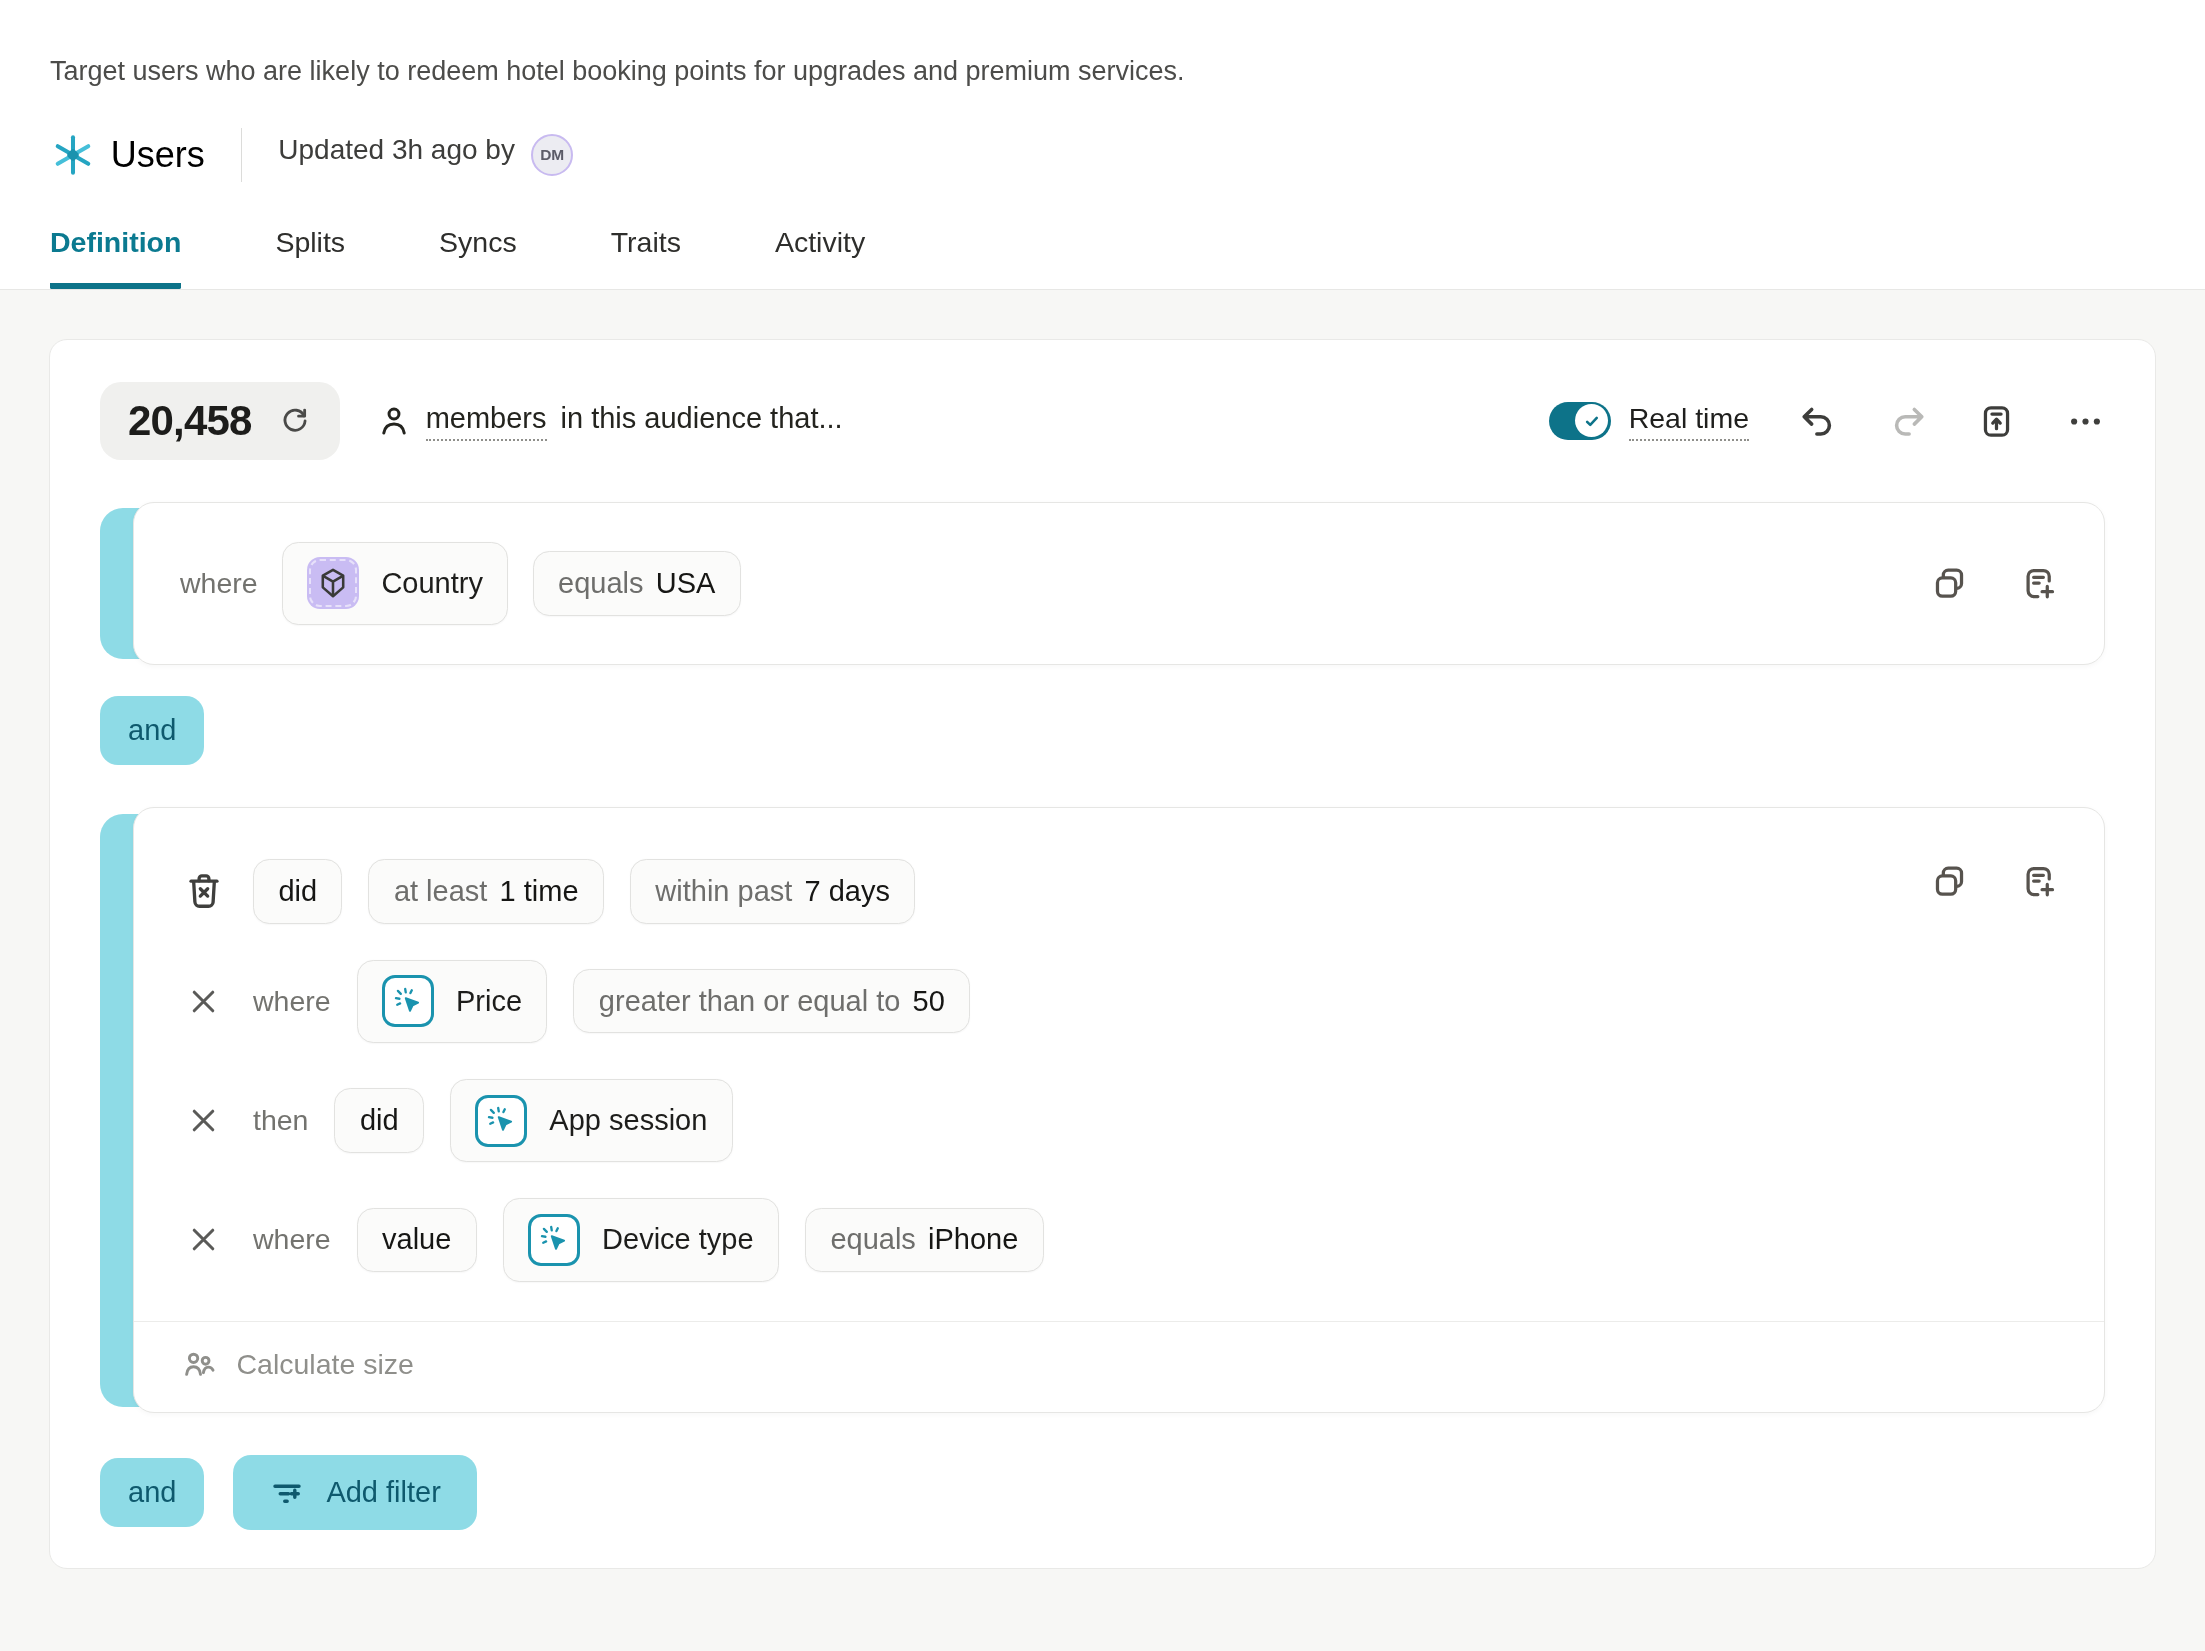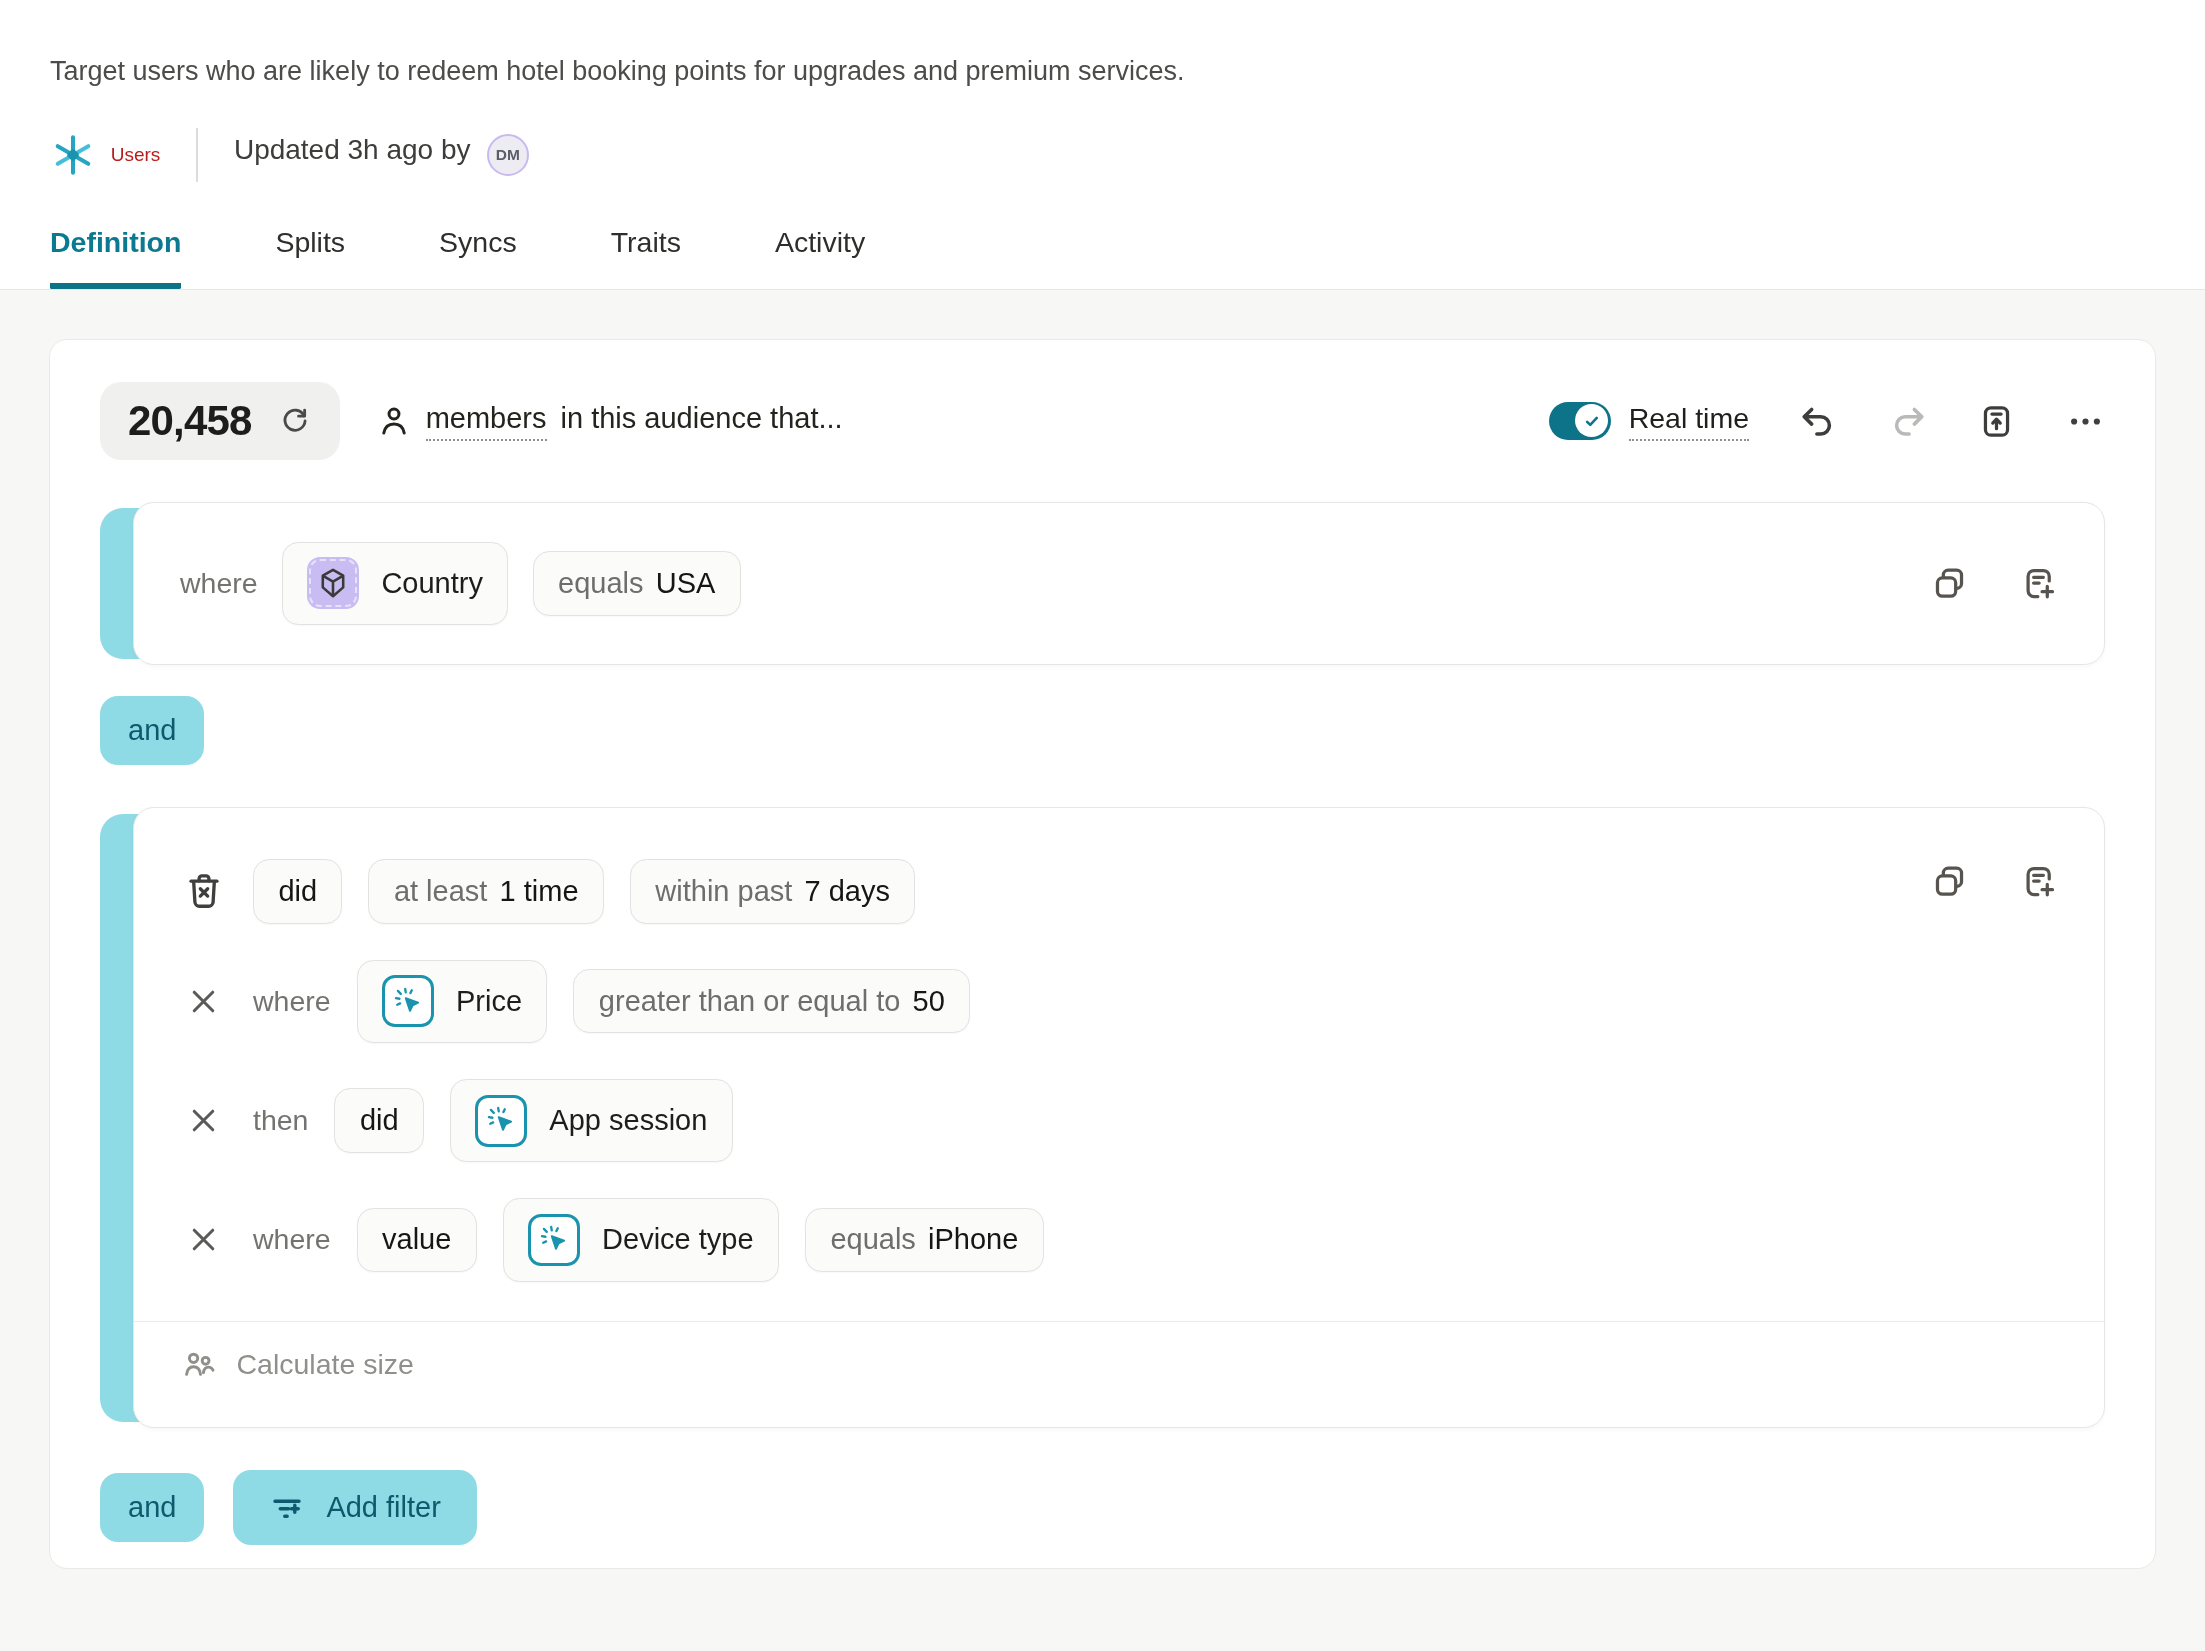--- a/index.html
+++ b/index.html
@@ -9,21 +9,21 @@
   
   .header { padding:33px 50px 0 50px; background:#fff; }
   .title-row { display:flex; justify-content:space-between; align-items:flex-start; }
   .page-title { font-size:40px; font-weight:700; letter-spacing:-0.4px; color:#1c1c1a; margin-top:13px; }
   .top-actions { display:flex; align-items:center; gap:21px; margin-top:6.5px; }
   .btn-more { width:72px; height:72px; border:1.6px solid #dededc; border-radius:18px; background:#fdfdfc; display:flex; align-items:center; justify-content:center; cursor:pointer; }
   .btn-add { height:72px; padding:0 28px; border:none; border-radius:13px; background:#0d7389; color:#fff; font-size:31px; font-weight:600; display:flex; align-items:center; gap:18px; cursor:pointer; font-family:inherit; }
   .description { font-size:27px; color:#4c4c4a; margin-top:23px; }
 
   .meta-row { display:flex; align-items:center; margin-top:41px; }
-  .entity-type { display:flex; align-items:center; gap:14.7px; font-size:19px; font-weight:500; color:#b91c1c; }
+  .entity-type { display:flex; align-items:center; gap:14.7px; font-size:36px; font-weight:500; color:#000000; }
   .vdivider { width:1.6px; height:54px; background:#dcdcda; margin:0 36px; }
   .updated { display:flex; align-items:flex-start; gap:16.3px; font-size:28px; color:#3d3d3b; }
   .avatar { width:42px; height:42px; border-radius:50%; background:#ececf2; border:2.4px solid #c8baf0; color:#5c5c68; font-size:15.5px; font-weight:600; display:flex; align-items:center; justify-content:center; }
 
   .tabs-wrap { border-bottom:1.6px solid #e7e7e5; padding:0 50px; margin-top:44px; }
   .tabs { display:flex; gap:94px; }
   .tab { font-size:28.5px; color:#2e2e2c; padding-bottom:24.4px; border-bottom:6.5px solid transparent; border-radius:1.6px; cursor:pointer; }
   .tab.active { color:#0b7a90; font-weight:700; border-bottom-color:#0d7389; }
 
   
@@ -53,21 +53,21 @@
   .chip .val { color:#161614; font-weight:500; }
   .chip .name { color:#1d1d1b; font-weight:500; }
   .icon-tile { width:52px; height:52px; border-radius:13px; display:flex; align-items:center; justify-content:center; margin-right:9.8px; flex:none; }
   .tile-entity { background:#c9bcf3; outline:2.4px dashed rgba(255,255,255,0.55); outline-offset:-4.1px; }
   .tile-event { background:#7fd6e3; border:2.4px solid #2db1c9; }
   .tile-prop { background:#fff; border:3.3px solid #1a93ae; }
   .card-actions { display:flex; gap:50px; }
   .card1-actions { margin-left:auto; }
   .card2-actions { position:absolute; top:54px; right:46px; }
 
-  .card-multi { padding:33px 46px 16px 46px; display:flex; flex-direction:column; }
+  .card-multi { padding:33px 46px 1px 46px; display:flex; flex-direction:column; }
   .cond-row { display:flex; align-items:center; gap:26px; padding:18px 0; }
   .x-col { width:47px; display:flex; justify-content:center; flex:none; }
   .card-footer { display:flex; align-items:center; gap:19.5px; border-top:1.6px solid #ececea; margin:21px -46px 0 -46px; padding:24.4px 46px 28px 46px; font-size:28.5px; color:#8f8f8b; cursor:pointer; }
 
   .joiner { display:inline-flex; background:#8edbe6; color:#0e596d; font-size:29px; font-weight:500; padding:18px 28px; border-radius:18px; margin-top:31px; cursor:pointer; }
   .bottom-row { display:flex; align-items:center; gap:29px; margin-top:42px; }
   .bottom-row .joiner { margin-top:0; }
   .add-filter { display:flex; align-items:center; gap:21px; background:#8edbe6; color:#0e596d; font-size:29px; font-weight:500; border:none; border-radius:18px; padding:19.5px 36px; cursor:pointer; font-family:inherit; }
 </style>
 </head>

